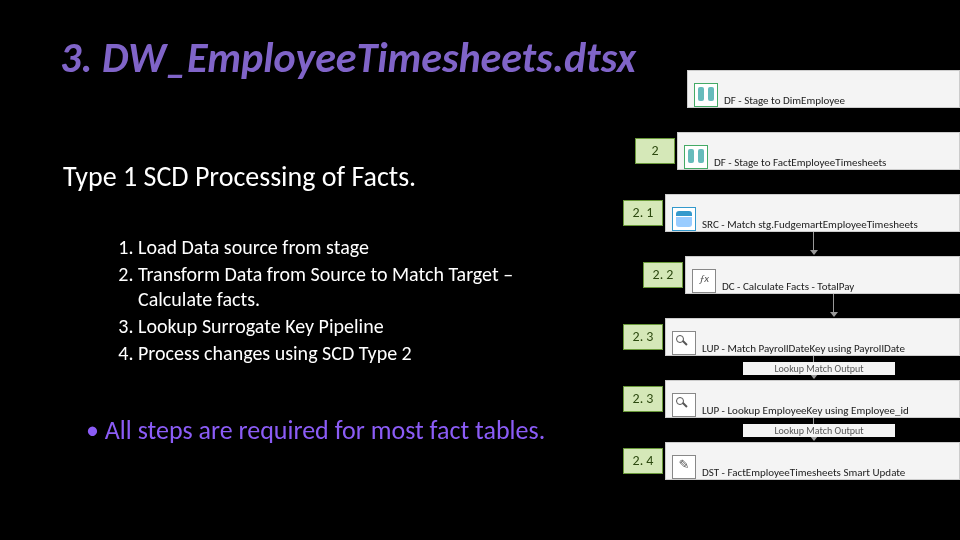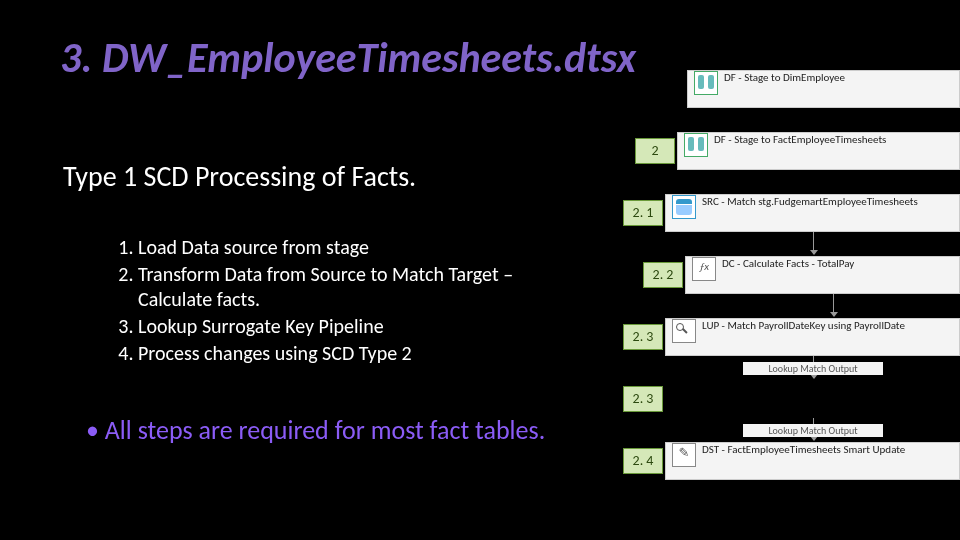--- a/index.html
+++ b/index.html
@@ -6,26 +6,26 @@
   .slide{position:relative;width:960px;height:540px}
   .title{position:absolute;left:60px;top:32px;font-size:42px;font-style:italic;font-weight:700;color:#8064c8}
   .sub1{position:absolute;left:63px;top:160px;font-size:28px;color:#fff;line-height:1.2}
   .sub2{position:absolute;left:70px;top:195px;font-size:28px;color:#fff;line-height:1.2}
   .olist{position:absolute;left:108px;top:235px;font-size:20px;color:#fff;line-height:1.25;list-style:decimal;padding-left:30px;margin:0;width:430px}
   .olist li{margin-bottom:2px}
   .bullet{position:absolute;left:86px;top:415px;font-size:26px;color:#8b5cf6;line-height:1.2;width:470px}
   .right{position:absolute;right:0;top:70px;width:355px}
   .node{position:relative;height:38px;margin-bottom:24px}
   .tag{position:absolute;left:0;top:6px;min-width:30px;height:24px;border:1px solid #6a9a3a;background:#d5e8b8;color:#2d4a10;font-size:14px;text-align:center;line-height:24px;padding:0 4px}
-  .box{position:absolute;left:42px;top:0;right:0;height:36px;background:#f4f4f4;border:1px solid #ccc;display:flex;align-items:flex-start;padding-left:4px;color:#222;font-size:11px}
+  .box{position:absolute;left:42px;top:0;right:0;height:36px;background:#f4f4f4;border:1px solid #ccc;display:flex;align-items:flex-end;padding-left:4px;color:#222;font-size:11px}
   .ico{width:22px;height:22px;margin:0 6px 0 2px;flex-shrink:0}
   .lbl{white-space:nowrap;overflow:hidden}
   .arrow{position:absolute;left:190px;width:1px;height:16px;background:#999}
   .arrow::after{content:"";position:absolute;left:-3px;bottom:-1px;border-left:4px solid transparent;border-right:4px solid transparent;border-top:5px solid #999}
-  .alabel{position:absolute;width:140px;text-align:center;font-size:10px;color:#555;background:#f4f4f4}
+  .alabel{position:absolute;width:152px;text-align:center;font-size:10px;color:#555;background:#f4f4f4}
   
   .i-df{background:#fff;border:1px solid #4a6;position:relative}
   .i-df::before{content:"";position:absolute;left:3px;top:3px;width:6px;height:14px;background:#6bb;border-radius:2px}
   .i-df::after{content:"";position:absolute;right:3px;top:3px;width:6px;height:14px;background:#6bb;border-radius:2px}
   .i-src{background:#fff;border:1px solid #39c;position:relative}
   .i-src::before{content:"";position:absolute;left:3px;top:3px;right:3px;height:5px;background:#39c;border-radius:3px 3px 0 0}
   .i-src::after{content:"";position:absolute;left:3px;bottom:3px;right:3px;height:10px;background:#9cf;border-radius:0 0 3px 3px}
   .i-dc{background:#fff;border:1px solid #888;position:relative}
   .i-dc::before{content:"ƒx";position:absolute;left:0;right:0;top:2px;text-align:center;font-size:11px;color:#555;font-style:italic}
   .i-lup{background:#fff;border:1px solid #888;position:relative}
@@ -87,20 +87,24 @@
       <div class="box">
         <div class="ico i-lup"></div>
         <div class="lbl">LUP - Match PayrollDateKey using PayrollDate</div>
       </div>
       <div class="arrow" style="top:38px;height:22px"></div>
       <div class="alabel" style="left:120px;top:44px">Lookup Match Output</div>
     </div>
 
     <div class="node" style="margin-left:18px;margin-top:10px">
       <div class="tag">2. 3</div>
+      <div class="box">
+        <div class="ico i-lup"></div>
+        <div class="lbl">LUP - Lookup EmployeeKey using Employee_id</div>
+      </div>
       <div class="arrow" style="top:38px;height:22px"></div>
       <div class="alabel" style="left:120px;top:44px">Lookup Match Output</div>
     </div>
 
     <div class="node" style="margin-left:18px;margin-top:5px">
       <div class="tag">2. 4</div>
       <div class="box">
         <div class="ico i-dst"></div>
         <div class="lbl">DST - FactEmployeeTimesheets Smart Update</div>
       </div>

